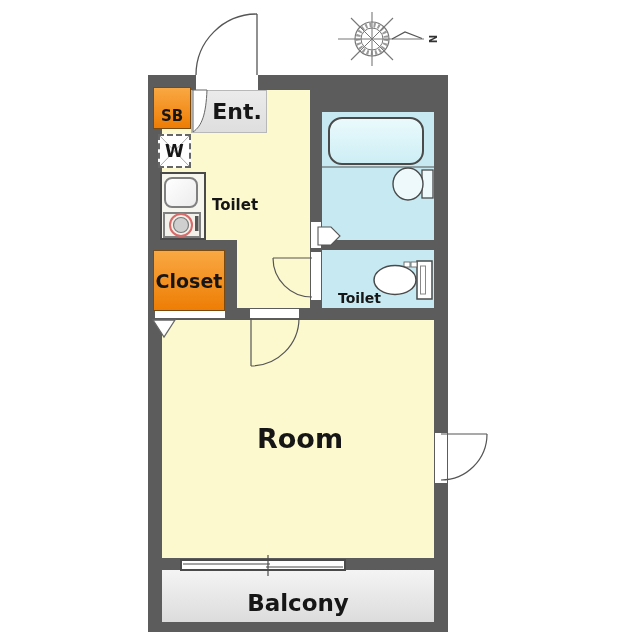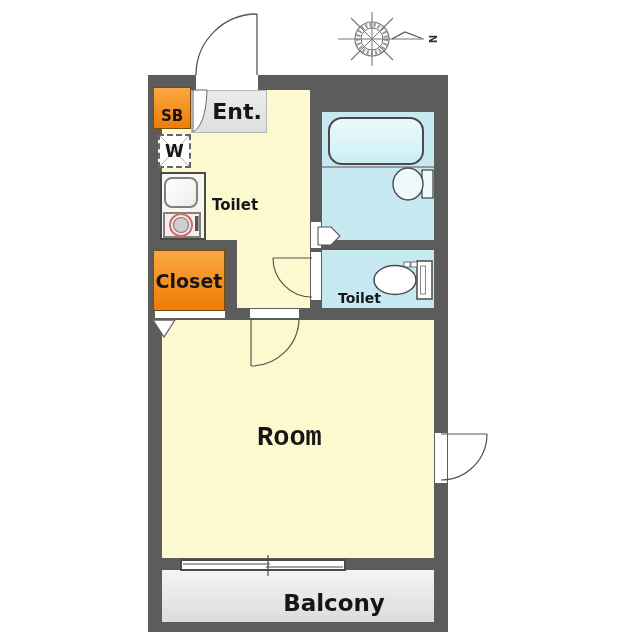--- a/index.html
+++ b/index.html
@@ -115,17 +115,17 @@
       <polyline points="392,39 405,32 422,38.5" fill="none" stroke="#555" stroke-width="1.3"></polyline>
     </g>
   </svg>
 
   <div class="lbl" style="left:153px;top:87px;width:38px;height:58px;font-size:15px;">SB</div>
   <div class="lbl" style="left:208px;top:94px;width:58px;height:34px;font-size:22px;text-align:center;">Ent.</div>
   <div class="lbl" style="left:158px;top:134px;width:33px;height:34px;font-size:17px;">W</div>
   <div class="lbl" style="left:203px;top:196px;width:64px;height:18px;font-size:15px;">Toilet</div>
   <div class="lbl" style="left:322px;top:288px;width:75px;height:20px;font-size:14px;">Toilet</div>
   <div class="lbl" style="left:153px;top:250px;width:72px;height:61px;font-size:19px;text-align:center;">Closet</div>
-  <div class="lbl" style="left:257px;top:423px;width:130px;height:30px;font-size:27px;justify-content:flex-start;font-family:Liberation Mono, monospace;">Room</div>
-  <div class="lbl" style="left:162px;top:588px;width:272px;height:30px;font-size:23px;padding-left:36px;">Balcony</div>
+  <div class="lbl" style="left:257px;top:423px;width:130px;height:30px;font-size:27px;justify-content:flex-start;">Room</div>
+  <div class="lbl" style="left:162px;top:588px;width:272px;height:30px;font-size:23px;">Balcony</div>
   <div class="lbl" id="north-label" style="left:425px;top:31px;width:16px;height:16px;font-size:10px;color:#333;">N</div>
 
 </div>
 
 </body></html>

